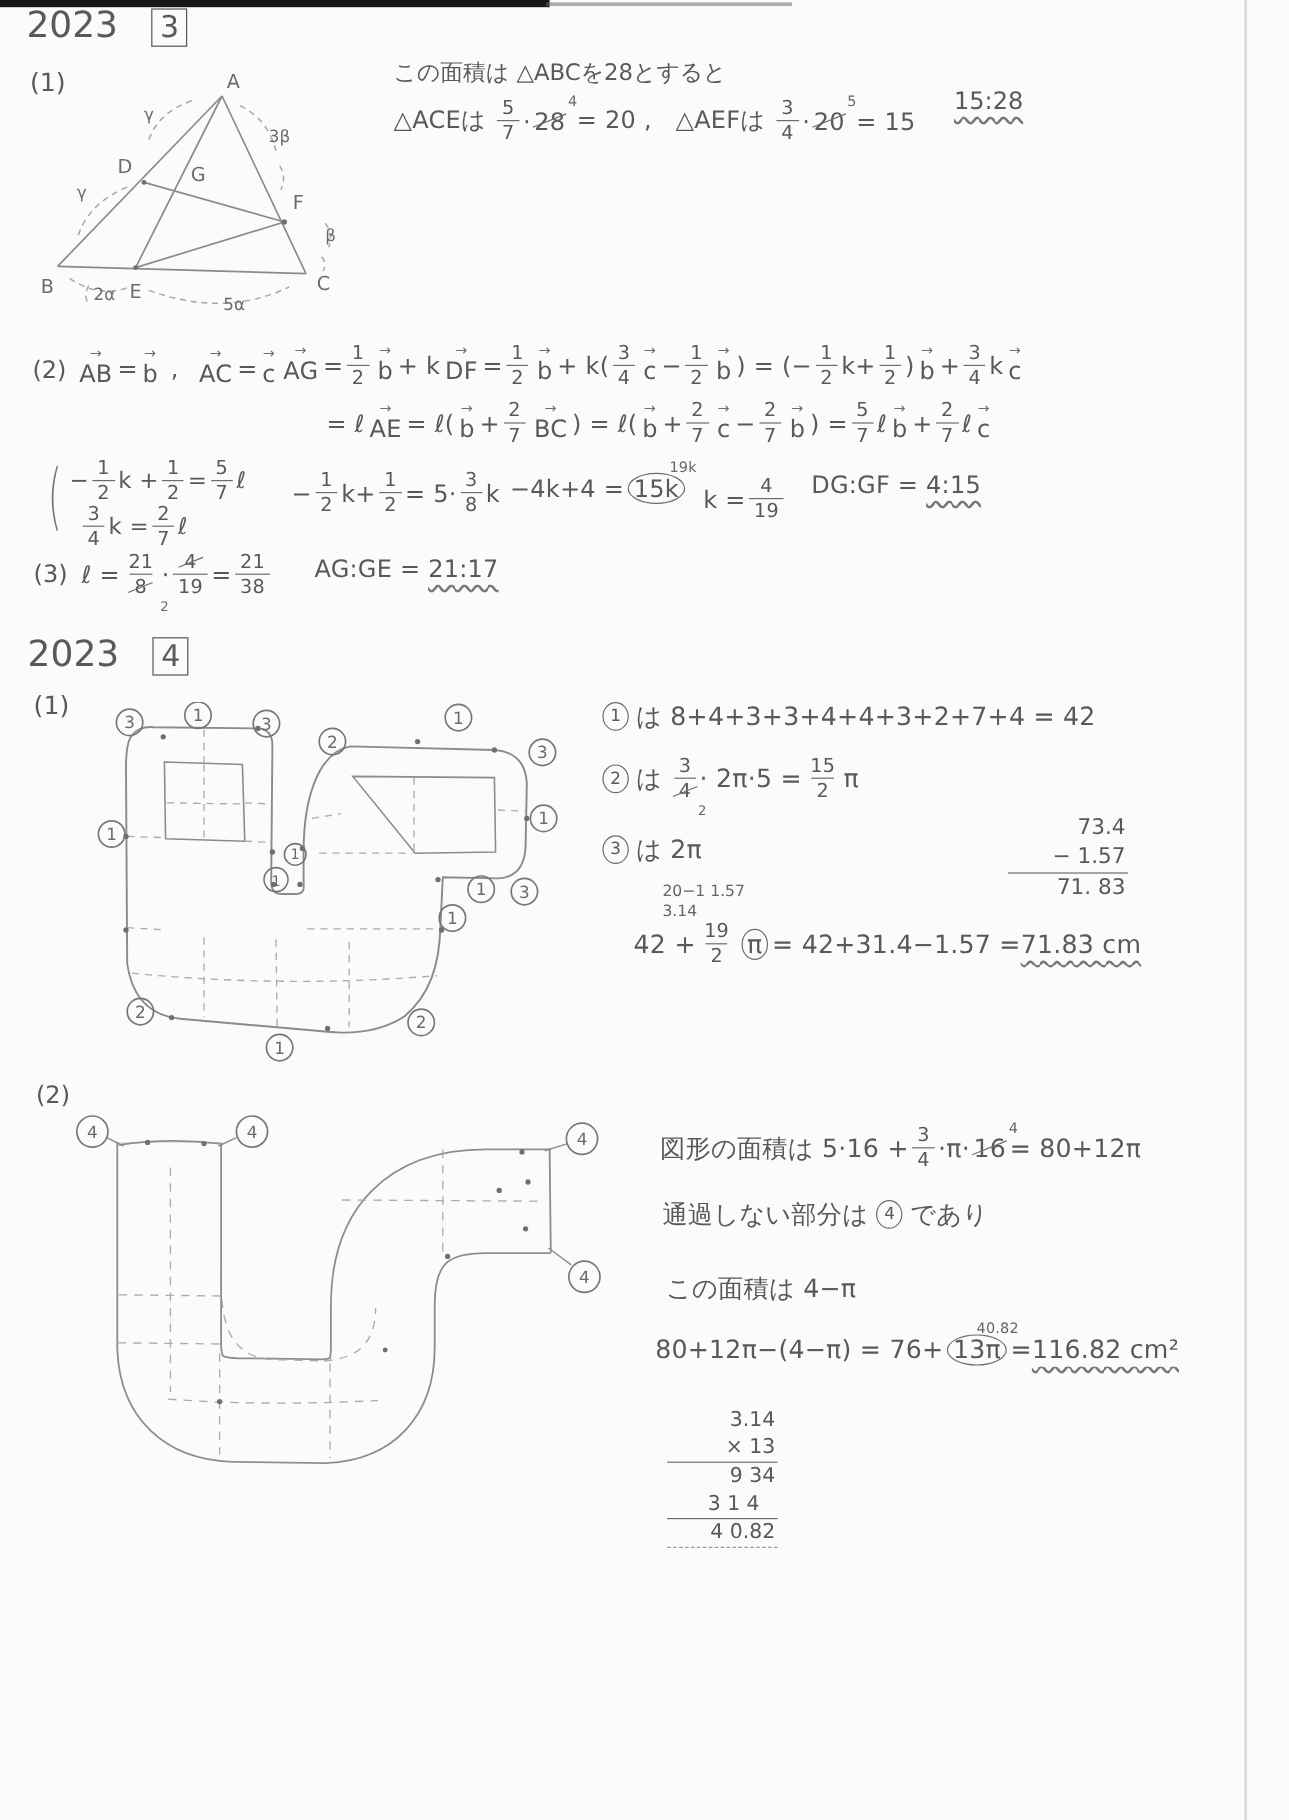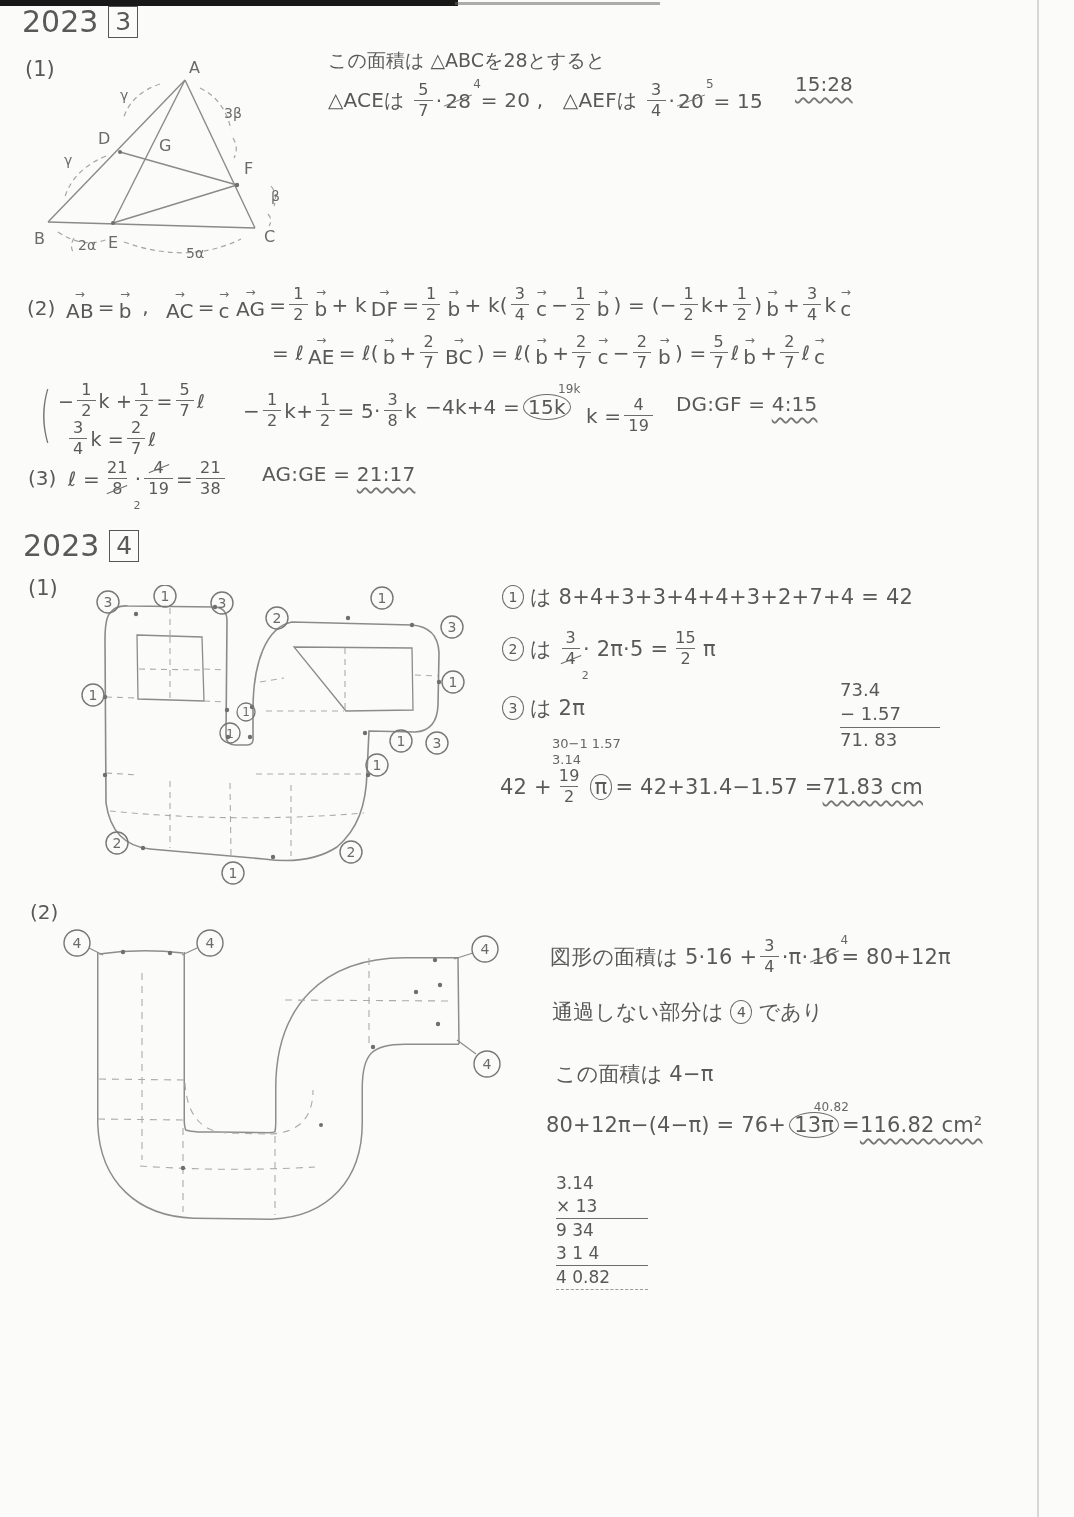--- a/index.html
+++ b/index.html
@@ -19,25 +19,25 @@
   .crossed::after{content:"";position:absolute;left:-2px;right:-2px;top:48%;
                   border-top:1.5px solid #6d6d6d;transform:rotate(-22deg)}
   .xwrap,.owrap{position:relative;display:inline-block;margin:0 3px}
   .ann{position:absolute;top:-12px;right:-10px;font-size:12px;white-space:nowrap;color:#666}
   .annb{position:absolute;bottom:-11px;right:-9px;font-size:11px;color:#666}
   .oval{border:1.5px solid #6d6d6d;border-radius:50%;padding:0 4px;display:inline-block}
   .wavy{text-decoration:underline;text-decoration-style:wavy;text-underline-offset:6px;
         text-decoration-thickness:1.5px;text-decoration-color:#777}
   .circnum{display:inline-flex;align-items:center;justify-content:center;min-width:20px;height:22px;
            border:1.6px solid #6d6d6d;border-radius:50%;font-size:14px;margin-right:6px;line-height:1;flex:none}
-  .hdr{display:flex;gap:10px;align-items:flex-start;font-size:30px}
+  .hdr{display:flex;gap:28px;align-items:center;font-size:30px}
   .boxed{border:1.8px solid #565656;padding:0 6px;font-size:25px;line-height:1.2;display:inline-block;margin-top:2px}
   .label{font-size:21px}
   .sysparen{font-size:60px;font-weight:100;color:#777;transform:scaleX(.5);display:inline-block;line-height:1}
-  .colmath{text-align:left;line-height:1.35}
+  .colmath{text-align:right;line-height:1.35}
   .colmath div{padding-right:2px}
   .rule{border-bottom:1.6px solid #6d6d6d}
   .dashrule{border-bottom:1.5px dashed #9a9a9a}
   .shift{padding-right:15px !important}
   .note{font-size:13px;white-space:pre-line;line-height:1.25;color:#666}
   .scan-top1{left:0;top:0;width:458px;height:6px;background:#181818}
   .scan-top2{left:455px;top:2px;width:205px;height:3px;background:#6a6a6a;opacity:.55}
   .scan-right{left:1037px;top:0;width:2px;height:1517px;background:#d7d7d7}
   svg text{fill:#6b6b6b;font-family:"DejaVu Sans",sans-serif}
   .svgv{font-size:16px}.svgg{font-size:14px}.svgl{font-size:14px}
@@ -237,23 +237,23 @@
 <div class="abs mathline fs21" style="left:502px;top:583px"><span class="circnum">1</span><span class="tks">は 8+4+3+3+4+4+3+2+7+4 = 42</span></div>
 <div class="abs mathline fs21" style="left:502px;top:628px"><span class="circnum">2</span><span class="tks">は </span><span class="frac"><span class="n">3</span><span class="d crossed">4</span><span class="annb">2</span></span><span class="tks">· 2π·5 =</span><span class="frac"><span class="n">15</span><span class="d">2</span></span><span class="tks">π</span></div>
 <div class="abs mathline fs21" style="left:502px;top:694px"><span class="circnum">3</span><span class="tks">は 2π</span></div>
 
 <div class="abs colmath fs18" style="left:840px;top:678px;width:100px">
   <div>73.4</div>
   <div class="rule">−  1.57</div>
   <div>71. 83</div>
 </div>
 
-<div class="abs note" style="left:552px;top:736px">30−1  1.57
+<div class="abs note" style="left:552px;top:736px">20−1  1.57
 3.14</div>
-<div class="abs mathline fs21" style="left:500px;top:766px"><span class="tks">42 +</span><span class="frac"><span class="n">19</span><span class="d">2</span></span><span class="owrap"><span class="oval">π</span></span><span class="tks">= 42+31.4−1.57 =</span><span class="tks wavy">71.83 cm</span></div>
+<div class="abs mathline fs21" style="left:528px;top:766px"><span class="tks">42 +</span><span class="frac"><span class="n">19</span><span class="d">2</span></span><span class="owrap"><span class="oval">π</span></span><span class="tks">= 42+31.4−1.57 =</span><span class="tks wavy">71.83 cm</span></div>
 
 <div class="abs label" style="left:30px;top:900px;font-size:20px">(2)</div>
 
 <svg class="abs" style="left:55px;top:928px" width="450" height="370" viewBox="0 0 450 370">
   <path d="M86,24 L86,195 Q88,245 140,247 L215,248 Q264,246 264,195 L264,160 Q264,73 350,73 L404,73" stroke="#8d8d8d" stroke-width="88" fill="none" stroke-linejoin="round"></path>
   <path d="M86,24 L86,195 Q88,245 140,247 L215,248 Q264,246 264,195 L264,160 Q264,73 350,73 L404,73" stroke="#fbfbfa" stroke-width="85" fill="none" stroke-linejoin="round"></path>
   <g stroke="#8d8d8d" stroke-width="1.5" fill="none">
     <path d="M44,26 Q86,20 128,25"></path>
     <path d="M403,30 L404,116"></path>
   </g>

